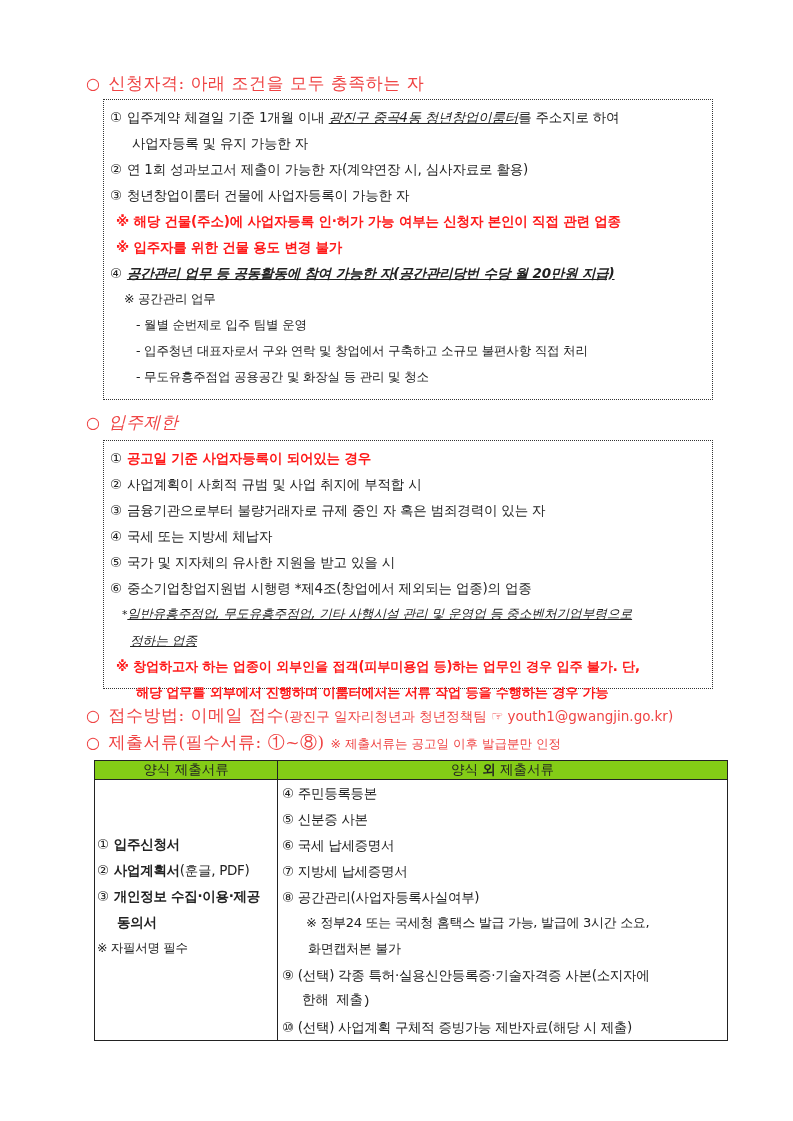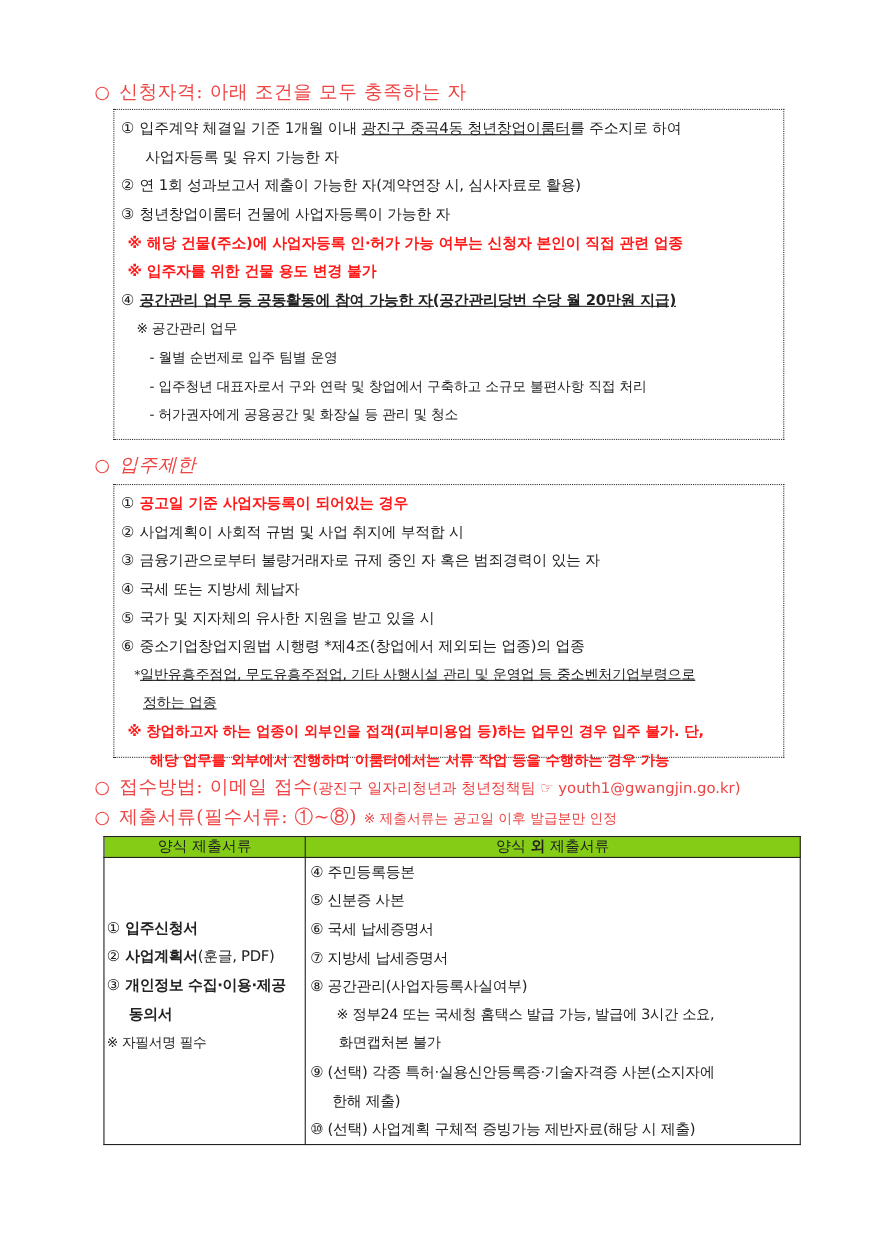--- a/index.html
+++ b/index.html
@@ -20,21 +20,21 @@
     position: absolute; left: 103px; width: 610px;
     border: 1px dotted #333; box-sizing: border-box;
     padding: 4px 8px 4px 6px;
   }
   .line { font-size: 13.5px; line-height: 26px; white-space: nowrap; letter-spacing: -0.2px; }
   .line.ind { padding-left: 22px; }
   .line.sub { padding-left: 14px; font-size: 12.5px; }
   .line.sub2 { padding-left: 26px; font-size: 12.5px; }
   .red { color: #ff1a1a; font-weight: bold; }
   .bold { font-weight: bold; }
-  .u { text-decoration: underline; }
+  .u { text-decoration: underline; font-style: italic; }
   .num { font-family: "DejaVu Sans", sans-serif; margin-right: 5px; }
   .ast { font-size: 11px; }
   table.docs {
     position: absolute; left: 94px; top: 760px; width: 634px;
     border-collapse: collapse; font-size: 13.5px;
   }
   table.docs th {
     background: #84cc16; font-weight: normal; border: 1.5px solid #222;
     height: 18px; padding: 0; font-size: 13.5px;
   }
@@ -63,21 +63,21 @@
     <span class="num">③</span><span>청년창업이룸터 건물에 사업자등록이 가능한 자</span>
   </div>
   <div class="line red" style="padding-left:6px;">※ 해당 건물(주소)에 사업자등록 인·허가 가능 여부는 신청자 본인이 직접 관련 업종</div>
   <div class="line red" style="padding-left:6px;">※ 입주자를 위한 건물 용도 변경 불가</div>
   <div class="line bold">
     <span class="num" style="font-weight:normal;">④</span><span class="u">공간관리 업무 등 공동활동에 참여 가능한 자(공간관리당번 수당 월 20만원 지급)</span>
   </div>
   <div class="line sub">※ 공간관리 업무</div>
   <div class="line sub2">- 월별 순번제로 입주 팀별 운영</div>
   <div class="line sub2">- 입주청년 대표자로서 구와 연락 및 창업에서 구축하고 소규모 불편사항 직접 처리</div>
-  <div class="line sub2">- 허가권자에게 공용공간 및 화장실 등 관리 및 청소</div>
+  <div class="line sub2">- 무도유흥주점업 공용공간 및 화장실 등 관리 및 청소</div>
 </div>
 
 <div class="sec-title" style="top:411px;font-style:italic;">
   <span class="circ">○</span><span>입주제한</span>
 </div>
 
 <div class="box" style="top:440px; height:249px;">
   <div class="line red">
     <span class="num" style="color:#222;font-weight:normal;">①</span><span>공고일 기준 사업자등록이 되어있는 경우</span>
   </div>
@@ -131,18 +131,18 @@
     </td>
     <td>
       <div class="tl">④ 주민등록등본</div>
       <div class="tl">⑤ 신분증 사본</div>
       <div class="tl">⑥ 국세 납세증명서</div>
       <div class="tl">⑦ 지방세 납세증명서</div>
       <div class="tl">⑧ 공간관리(사업자등록사실여부)</div>
       <div class="tl ind" style="font-size:13px;">※ 정부24 또는 국세청 홈택스 발급 가능, 발급에 3시간 소요,</div>
       <div class="tl ind2" style="font-size:13px;">화면캡처본 불가</div>
       <div class="tl">⑨ (선택) 각종 특허·실용신안등록증·기술자격증 사본(소지자에</div>
-      <div class="tl" style="padding-left:20px;">한해 제출)</div>
+      <div class="tl" style="padding-left:20px;font-family:Liberation Mono, monospace;">한해 제출)</div>
       <div class="tl">⑩ (선택) 사업계획 구체적 증빙가능 제반자료(해당 시 제출)</div>
     </td>
   </tr>
 </tbody>
   </table>
 
 </body></html>

